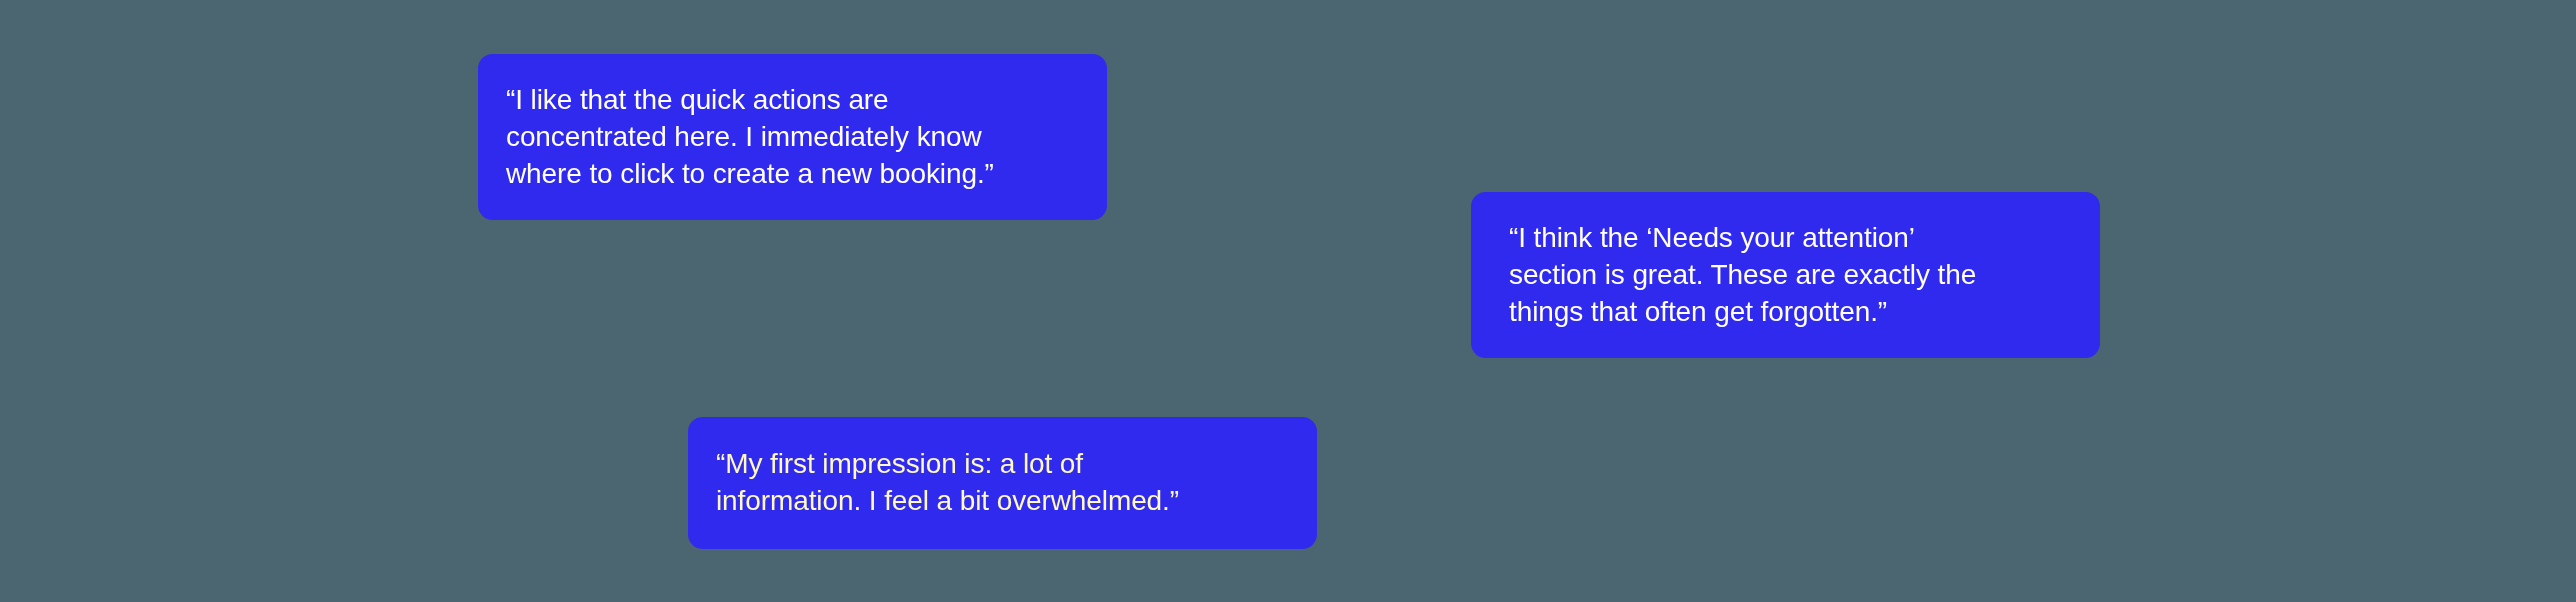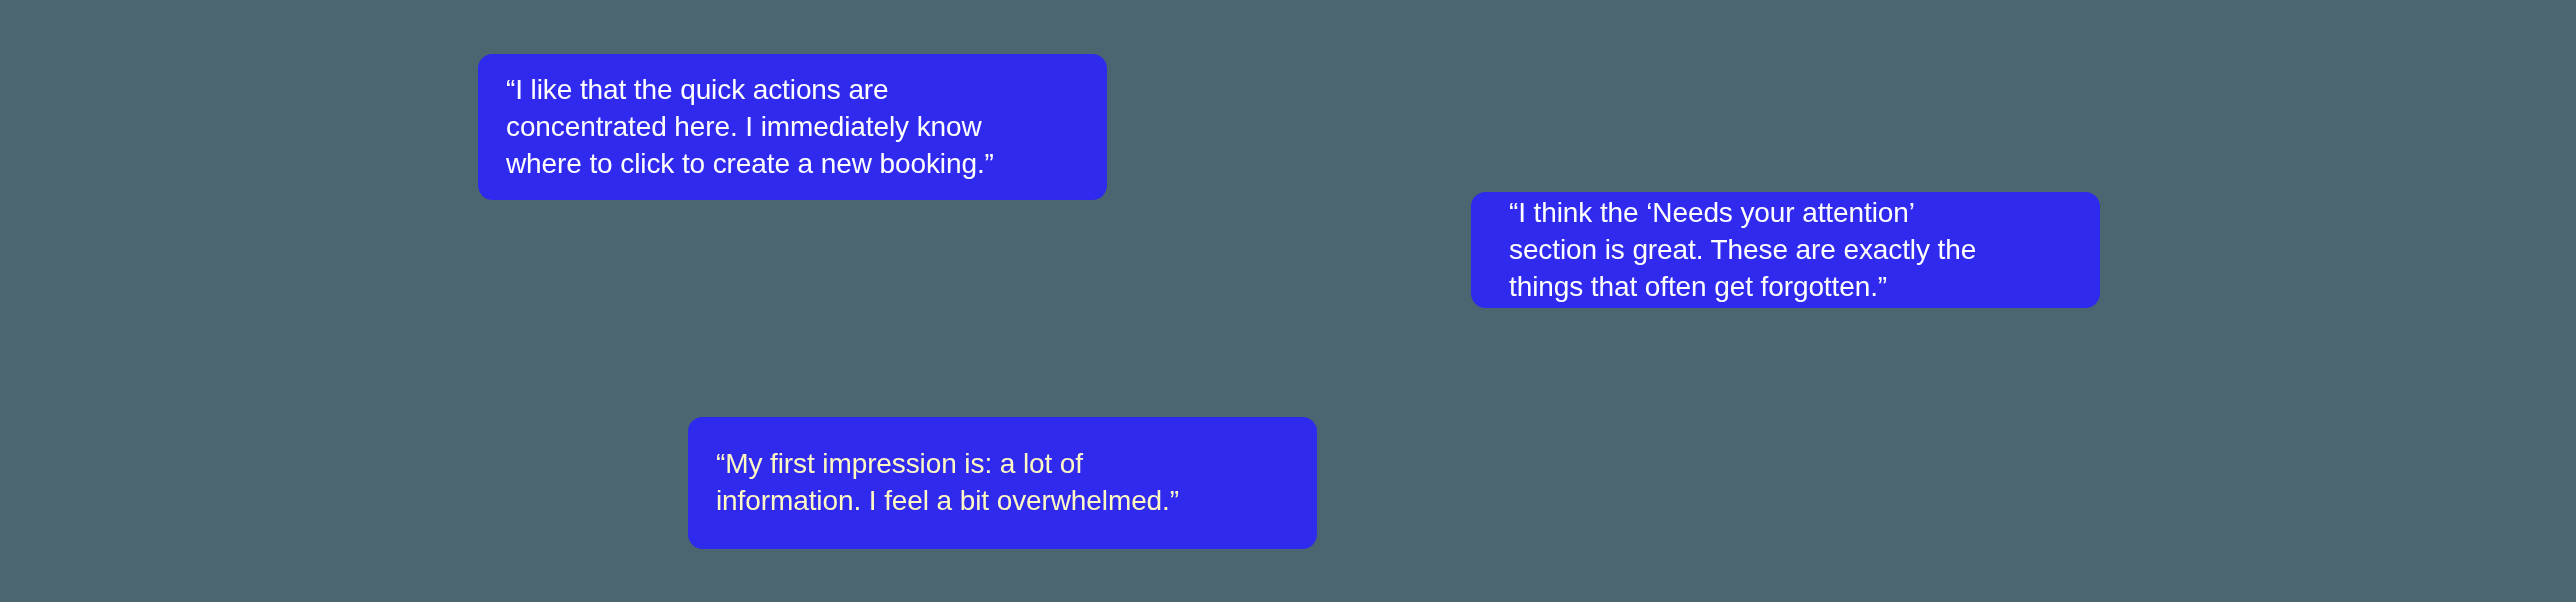--- a/index.html
+++ b/index.html
@@ -44,27 +44,27 @@
     line-height: 37px;
     font-weight: 400;
     letter-spacing: -0.1px;
     white-space: pre-line;
   }
 
   
   .card-1 {
     left: 478px;
     top: 54px;
-    height: 146px;
+    height: 166px;
   }
 
   .card-2 {
     left: 1471px;
     top: 192px;
-    height: 116px;
+    height: 166px;
     padding-left: 38px;
   }
 
   .card-3 {
     left: 688px;
     top: 417px;
     height: 132px;
   }
 </style>
 </head>

